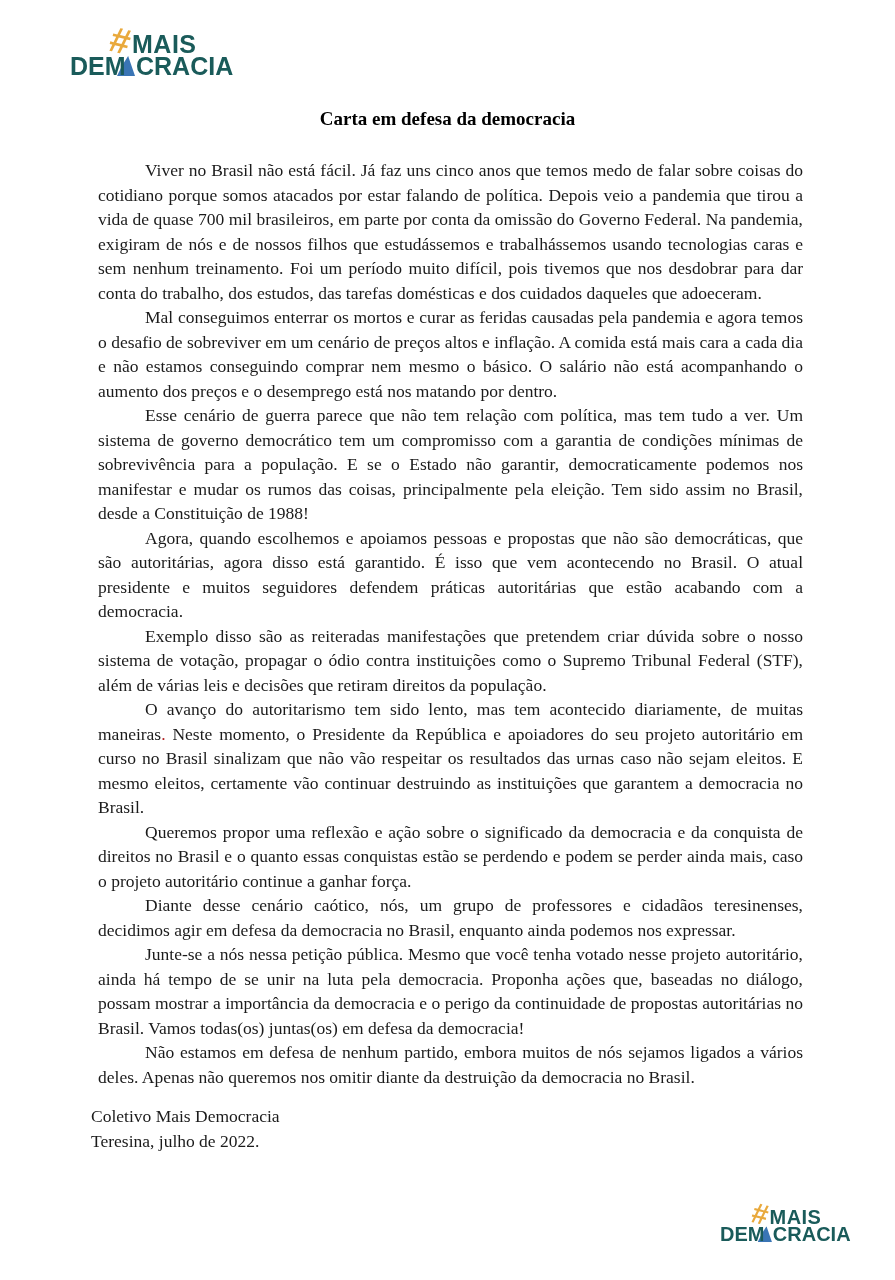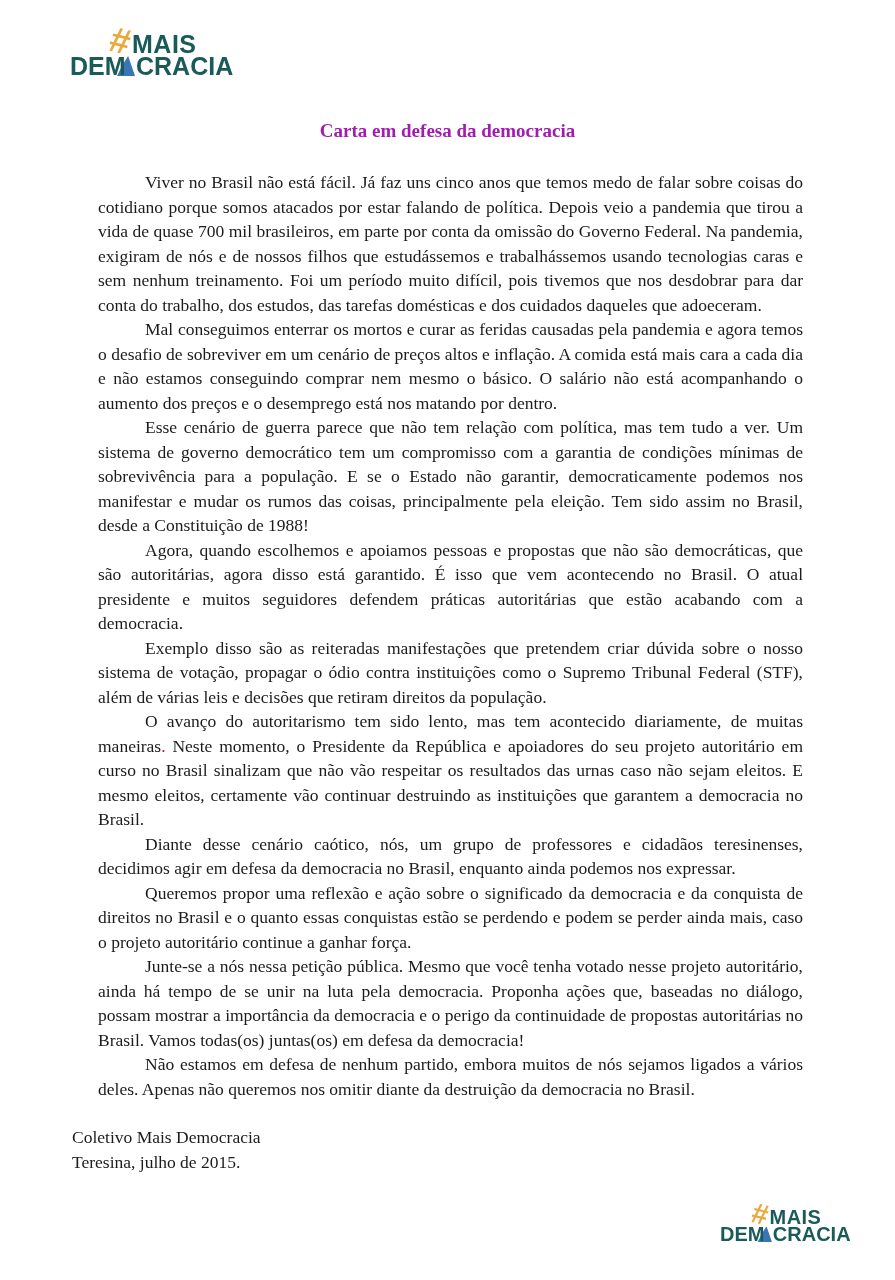--- a/index.html
+++ b/index.html
@@ -48,46 +48,46 @@
   }
   .logo-sail {
     position: absolute; left: 47px; top: 24px;
     width: 18px; height: 20px;
     background: var(--blue);
     clip-path: polygon(0% 100%, 100% 100%, 62% 0%, 30% 45%);
   }
 
   
   .doc-title {
-    margin: 16px;
+    margin: 4px;
     padding-top: 104px;
     text-align: center;
     font-size: 19px;
     font-weight: bold;
-    color: #a21caf;
+    color: #000000;
   }
 
   
   .letter-body {
     margin-top: 28px;
     padding-left: 98px;
     padding-right: 92px;
     text-align: justify;
     font-size: 17.5px;
     line-height: 24.5px;
   }
   .letter-body p.para {
     margin: 0;
     text-indent: 47px;
   }
 
   
   .signature {
-    margin-top: 24px;
-    padding-left: 72px;
+    margin-top: 15px;
+    padding-left: 91px;
     font-size: 17.5px;
     line-height: 24.5px;
   }
   .signature p { margin: 0; }
 </style>
 </head>
 <body>
 
 <div class="page">
 
@@ -101,29 +101,29 @@
 
   <h1 class="doc-title">Carta em defesa da democracia</h1>
 
   <main class="letter-body" id="letter-body">
       <p class="para"><span>Viver no Brasil não está fácil. Já faz uns cinco anos que temos medo de falar sobre coisas do cotidiano porque somos atacados por estar falando de política. Depois veio a pandemia que tirou a vida de quase 700 mil brasileiros, em parte por conta da omissão do Governo Federal. Na pandemia, exigiram de nós e de nossos filhos que estudássemos e trabalhássemos usando tecnologias caras e sem nenhum treinamento. Foi um período muito difícil, pois tivemos que nos desdobrar para dar conta do trabalho, dos estudos, das tarefas domésticas e dos cuidados daqueles que adoeceram.</span></p>
       <p class="para"><span>Mal conseguimos enterrar os mortos e curar as feridas causadas pela pandemia e agora temos o desafio de sobreviver em um cenário de preços altos e inflação. A comida está mais cara a cada dia e não estamos conseguindo comprar nem mesmo o básico. O salário não está acompanhando o aumento dos preços e o desemprego está nos matando por dentro.</span></p>
       <p class="para"><span>Esse cenário de guerra parece que não tem relação com política, mas tem tudo a ver. Um sistema de governo democrático tem um compromisso com a garantia de condições mínimas de sobrevivência para a população. E se o Estado não garantir, democraticamente podemos nos manifestar e mudar os rumos das coisas, principalmente pela eleição. Tem sido assim no Brasil, desde a Constituição de 1988!</span></p>
       <p class="para"><span>Agora, quando escolhemos e apoiamos pessoas e propostas que não são democráticas, que são autoritárias, agora disso está garantido. É isso que vem acontecendo no Brasil. O atual presidente e muitos seguidores defendem práticas autoritárias que estão acabando com a democracia.</span></p>
       <p class="para"><span>Exemplo disso são as reiteradas manifestações que pretendem criar dúvida sobre o nosso sistema de votação, propagar o ódio contra instituições como o Supremo Tribunal Federal (STF), além de várias leis e decisões que retiram direitos da população.</span></p>
       <p class="para"><span>O avanço do autoritarismo tem sido lento, mas tem acontecido diariamente, de muitas maneiras</span><span style="color: rgb(178, 34, 34);">.</span><span> Neste momento, o Presidente da República e apoiadores do seu projeto autoritário em curso no Brasil sinalizam que não vão respeitar os resultados das urnas caso não sejam eleitos. E mesmo eleitos, certamente vão continuar destruindo as instituições que garantem a democracia no Brasil.</span></p>
+      <p class="para"><span>Queremos propor uma reflexão e ação sobre o significado da democracia e da conquista de direitos no Brasil e o quanto essas conquistas estão se perdendo e podem se perder ainda mais, caso o projeto autoritário continue a ganhar força.</span></p>
       <p class="para"><span>Diante desse cenário caótico, nós, um grupo de professores e cidadãos teresinenses, decidimos agir em defesa da democracia no Brasil, enquanto ainda podemos nos expressar.</span></p>
-      <p class="para"><span>Queremos propor uma reflexão e ação sobre o significado da democracia e da conquista de direitos no Brasil e o quanto essas conquistas estão se perdendo e podem se perder ainda mais, caso o projeto autoritário continue a ganhar força.</span></p>
       <p class="para"><span>Junte-se a nós nessa petição pública. Mesmo que você tenha votado nesse projeto autoritário, ainda há tempo de se unir na luta pela democracia. Proponha ações que, baseadas no diálogo, possam mostrar a importância da democracia e o perigo da continuidade de propostas autoritárias no Brasil. Vamos todas(os) juntas(os) em defesa da democracia!</span></p>
       <p class="para"><span>Não estamos em defesa de nenhum partido, embora muitos de nós sejamos ligados a vários deles. Apenas não queremos nos omitir diante da destruição da democracia no Brasil.</span></p>
     </main>
 
   <div class="signature">
     <p>Coletivo Mais Democracia</p>
-    <p>Teresina, julho de 2015.</p>
+    <p>Teresina, julho de 2022.</p>
   </div>
 
   <div class="logo logo--bottom" style="--teal: #1A5B5A; --gold: #E9A93C; --blue: #3A75B5;">
     <span class="logo-hash">#</span>
     <span class="logo-sail"></span>
     <span class="logo-mais">MAIS</span>
     <span class="logo-dem">DEM</span>
     <span class="logo-cracia">CRACIA</span>
   </div>
 

